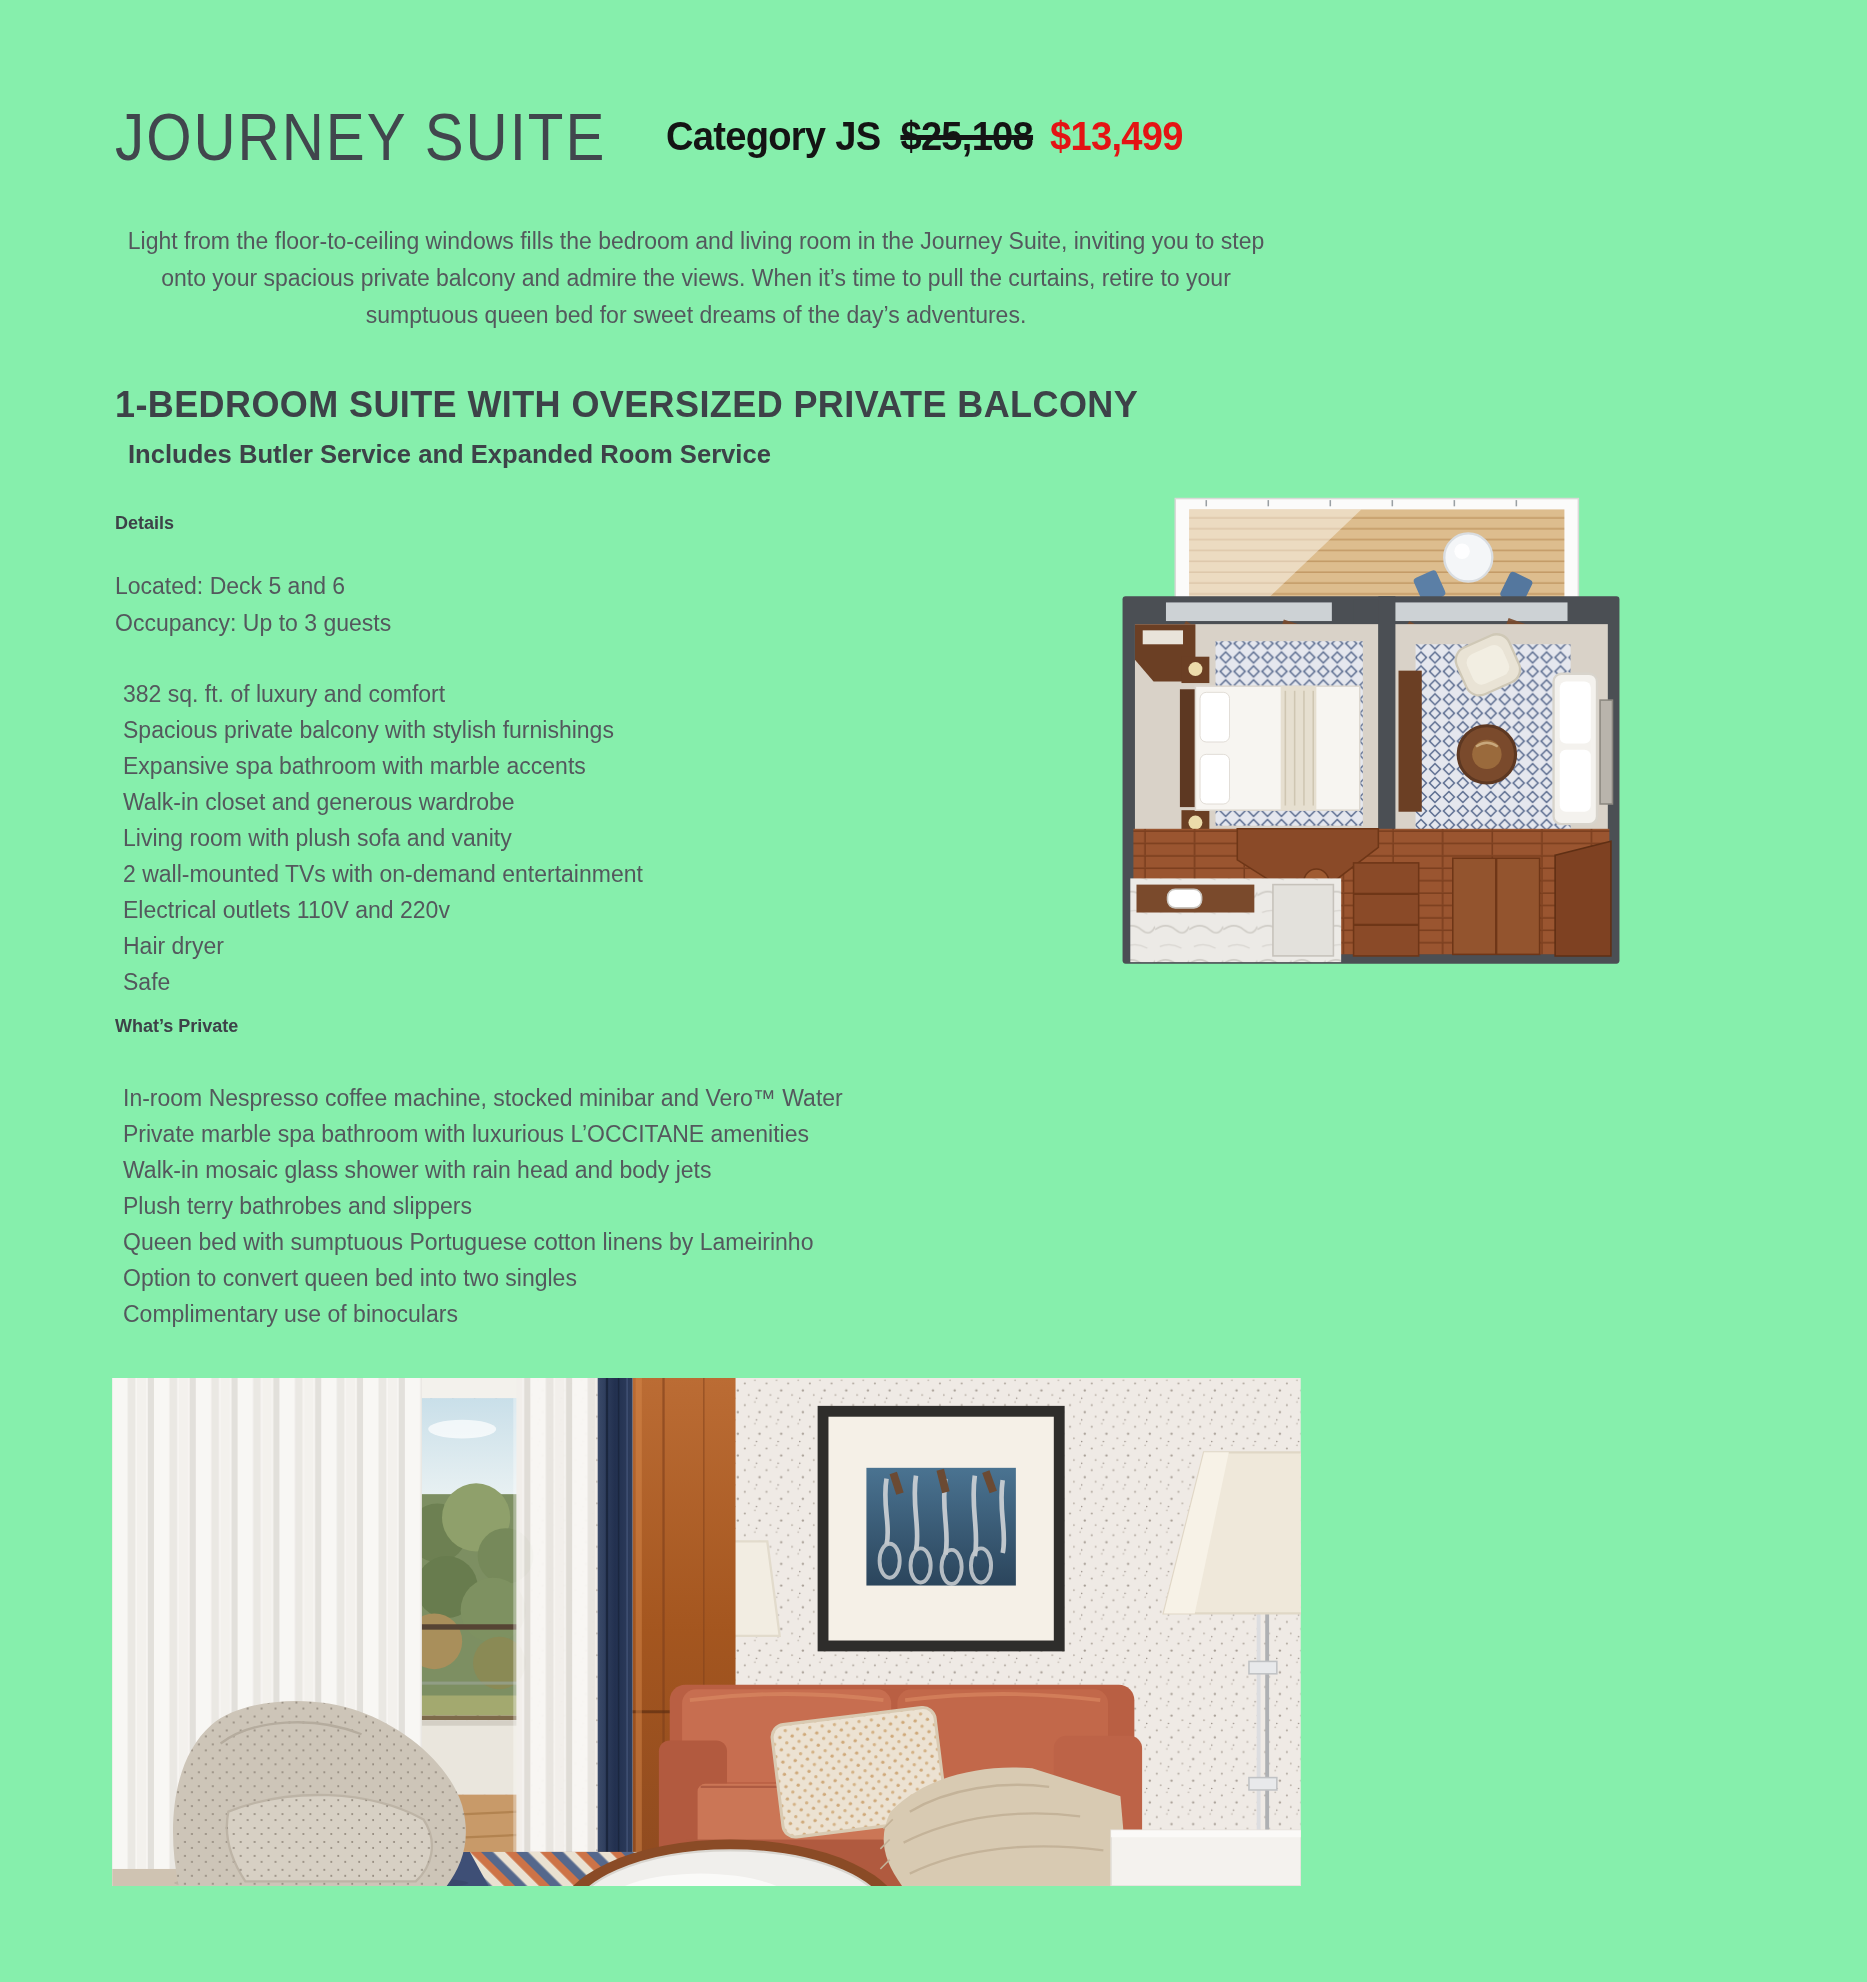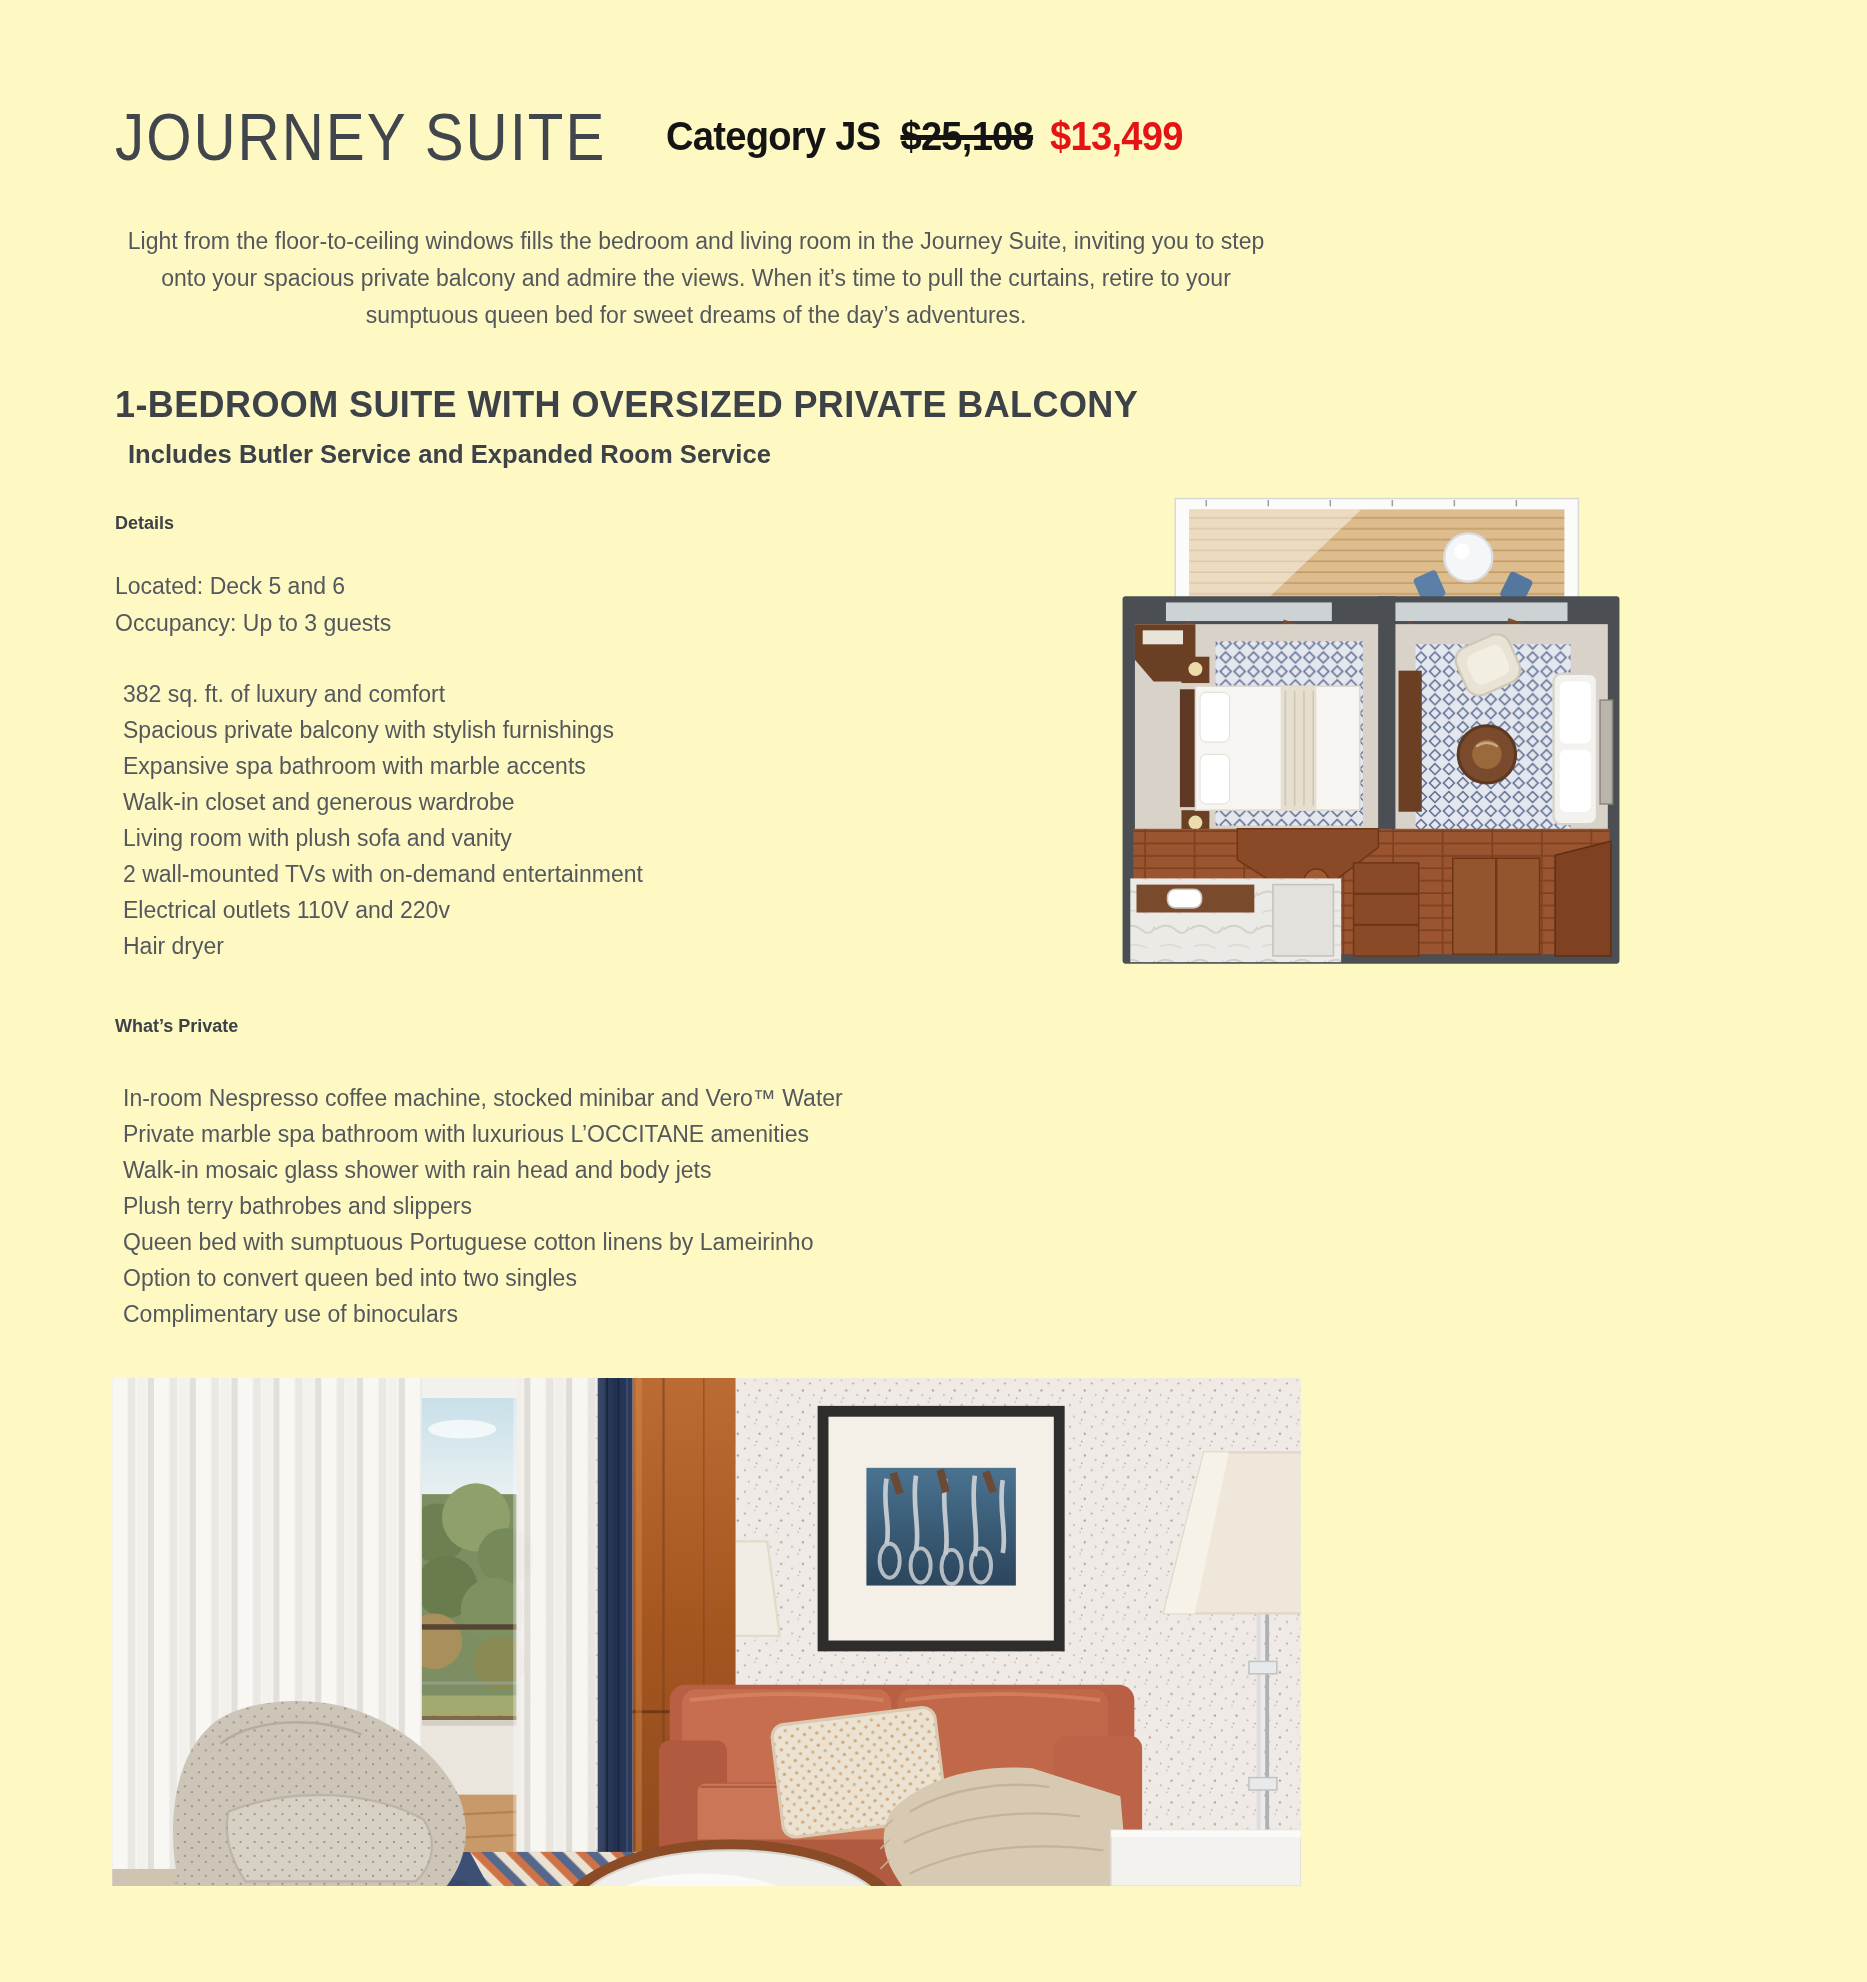--- a/index.html
+++ b/index.html
@@ -1,16 +1,16 @@
 <!DOCTYPE html>
 <html style="font-size:12.4px"><head>
 <meta charset="utf-8">
 <style>
   html,body{margin:0;padding:0;background:#ffffff;}
-  .page{position:relative;width:1868px;height:1983px;background:#fef9c3;
+  .page{position:relative;width:1868px;height:1983px;background:#86efac;
         font-family:"Liberation Sans",sans-serif;overflow:hidden;}
   .title{position:absolute;left:115px;top:98px;font-size:67px;font-weight:300;
          letter-spacing:2.3px;color:#41464d;transform:scaleX(.87);transform-origin:left top;
          white-space:nowrap;}
   .price{position:absolute;left:666px;top:113px;font-size:41px;font-weight:700;color:#141414;
          transform:scaleX(.93);transform-origin:left top;white-space:nowrap;letter-spacing:-0.8px;}
   .price .old{text-decoration:line-through;text-decoration-thickness:4.6px;margin:0 7.7px 0 11px;}
   .price .new{color:#e41414;}
   .intro{position:absolute;left:115px;top:200px;width:1162px;font-size:23px;
          line-height:37px;color:#54585d;text-align:center;}
@@ -55,20 +55,21 @@
 
   <ul class="plain features">
     <li>382 sq. ft. of luxury and comfort</li>
     <li>Spacious private balcony with stylish furnishings</li>
     <li>Expansive spa bathroom with marble accents</li>
     <li>Walk-in closet and generous wardrobe</li>
     <li>Living room with plush sofa and vanity</li>
     <li>2 wall-mounted TVs with on-demand entertainment</li>
     <li>Electrical outlets 110V and 220v</li>
     <li>Hair dryer</li>
+    <li>Safe</li>
   </ul>
 
   <div class="h4 included-h">What’s Private</div>
 
   <ul class="plain included">
     <li>In-room Nespresso coffee machine, stocked minibar and Vero™ Water</li>
     <li>Private marble spa bathroom with luxurious L’OCCITANE amenities</li>
     <li>Walk-in mosaic glass shower with rain head and body jets</li>
     <li>Plush terry bathrobes and slippers</li>
     <li>Queen bed with sumptuous Portuguese cotton linens by Lameirinho</li>

